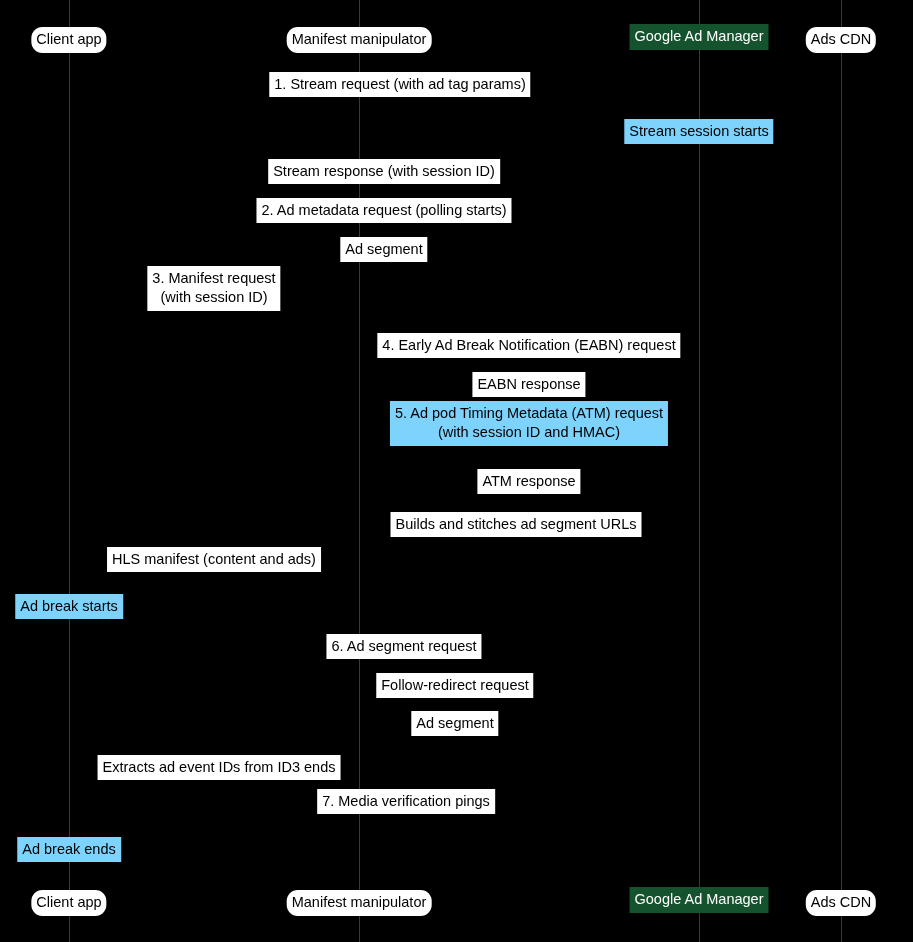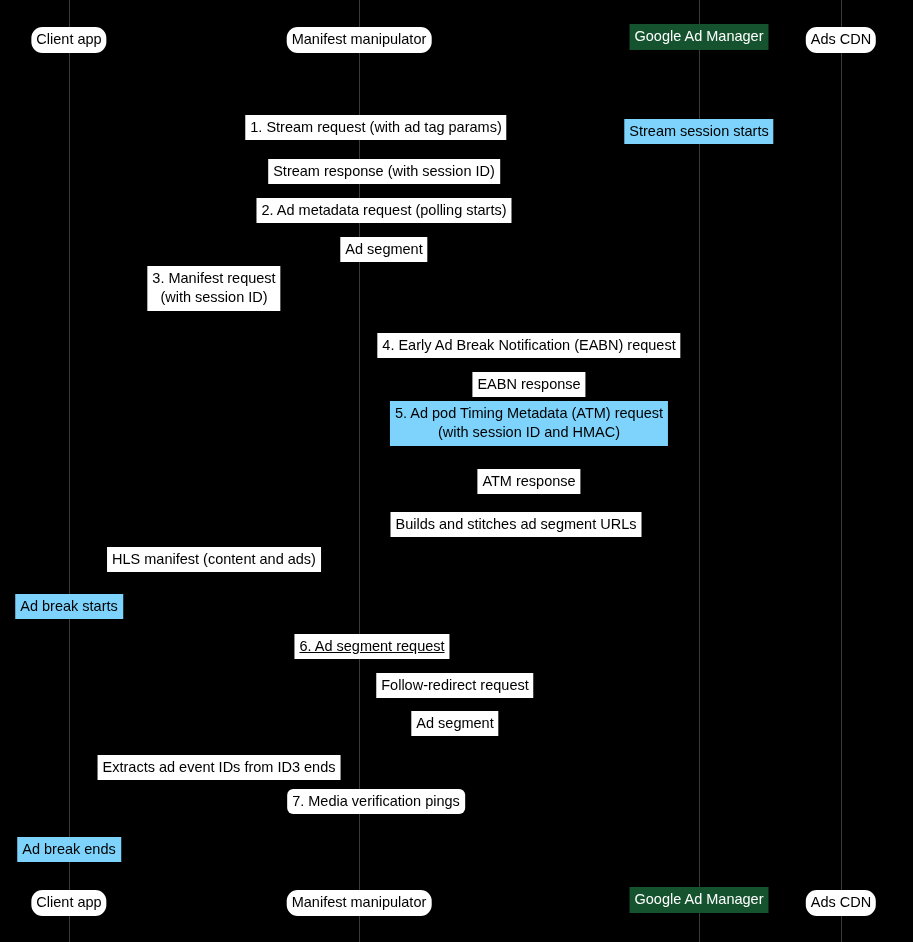--- a/index.html
+++ b/index.html
@@ -72,40 +72,40 @@
       <div class="lifeline" style="left: 841px;"></div>
     </div>
   <div id="arrows"></div>
   <div id="actors-top">
       <div class="actor plain" style="left: 69px; top: 27px;">Client app</div>
       <div class="actor plain" style="left: 359px; top: 27px;">Manifest manipulator</div>
       <div class="actor brand" style="left: 699px; top: 24px;">Google Ad Manager</div>
       <div class="actor plain" style="left: 841px; top: 27px;">Ads CDN</div>
     </div>
   <div id="messages">
-      <div class="msg white" style="left: 376px; top: 72px; margin-top: 43px;">1. Stream request (with ad tag params)</div>
+      <div class="msg white" style="left: 400px; top: 72px;">1. Stream request (with ad tag params)</div>
       <div class="msg amber" style="left: 699px; top: 119px;">Stream session starts</div>
       <div class="msg white" style="left: 384px; top: 159px;">Stream response (with session ID)</div>
       <div class="msg white" style="left: 384px; top: 198px;">2. Ad metadata request (polling starts)</div>
       <div class="msg white" style="left: 384px; top: 237px;">Ad segment</div>
       <div class="msg white" style="left: 214px; top: 266px;">3. Manifest request
 (with session ID)</div>
       <div class="msg white" style="left: 529px; top: 333px;">4. Early Ad Break Notification (EABN) request</div>
       <div class="msg white" style="left: 529px; top: 372px;">EABN response</div>
       <div class="msg amber" style="left: 529px; top: 401px;">5. Ad pod Timing Metadata (ATM) request
 (with session ID and HMAC)</div>
       <div class="msg white" style="left: 529px; top: 469px;">ATM response</div>
       <div class="msg white" style="left: 516px; top: 512px;">Builds and stitches ad segment URLs</div>
       <div class="msg white" style="left: 214px; top: 547px;">HLS manifest (content and ads)</div>
       <div class="msg amber" style="left: 69px; top: 594px;">Ad break starts</div>
-      <div class="msg white" style="left: 372px; top: 634px; text-decoration: underline;">6. Ad segment request</div>
+      <div class="msg white" style="left: 404px; top: 634px;">6. Ad segment request</div>
       <div class="msg white" style="left: 455px; top: 673px;">Follow-redirect request</div>
       <div class="msg white" style="left: 455px; top: 711px;">Ad segment</div>
       <div class="msg white" style="left: 219px; top: 755px;">Extracts ad event IDs from ID3 ends</div>
-      <div class="msg white" style="left: 376px; top: 789px; border-radius: 6px;">7. Media verification pings</div>
+      <div class="msg white" style="left: 406px; top: 789px;">7. Media verification pings</div>
       <div class="msg amber" style="left: 69px; top: 837px;">Ad break ends</div>
     </div>
   <div id="actors-bottom">
       <div class="actor plain" style="left: 69px; top: 890px;">Client app</div>
       <div class="actor plain" style="left: 359px; top: 890px;">Manifest manipulator</div>
       <div class="actor brand" style="left: 699px; top: 887px;">Google Ad Manager</div>
       <div class="actor plain" style="left: 841px; top: 890px;">Ads CDN</div>
     </div>
 </div>
 

